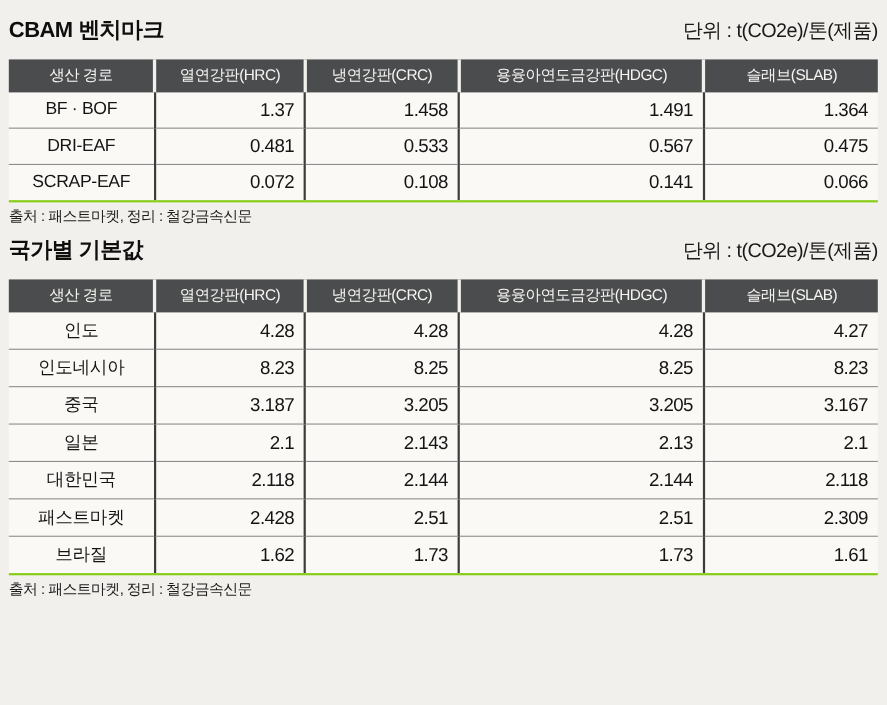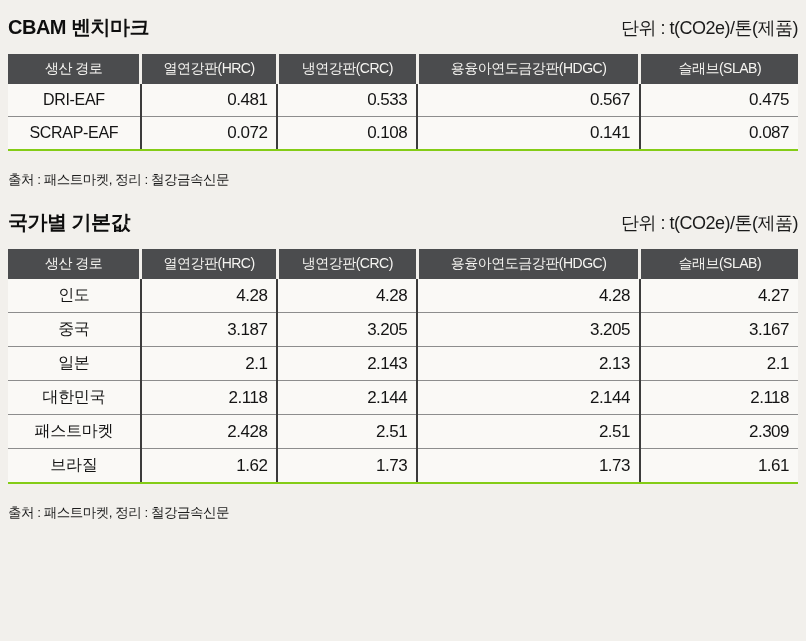--- a/index.html
+++ b/index.html
@@ -9,21 +9,21 @@
     font-family:"Liberation Sans","DejaVu Sans",sans-serif;
     color:#161616;
     overflow:hidden;
   }
   .wrap { box-sizing:border-box; width:806px; height:641px; padding:8px 8px 0 8px; }
 
   .title-row {
     display:flex; justify-content:space-between; align-items:flex-end;
     margin:6px 0 13px 0;
   }
-  .section2 .title-row { margin-top:20px; }
+  .section2 .title-row { margin-top:8px; }
   h2.tbl-title {
     margin:0; font-size:20px; font-weight:bold; color:#0e0e0e; letter-spacing:-0.5px;
   }
   .unit { font-size:18px; color:#1a1a1a; letter-spacing:-0.5px; padding-bottom:1px; }
 
   table { width:100%; border-collapse:collapse; table-layout:fixed; background:#faf9f6; }
   col.c0 { width:16.8%; } col.c1 { width:17.3%; } col.c2 { width:17.7%; }
   col.c3 { width:28.2%; } col.c4 { width:20.0%; }
 
   thead th {
@@ -38,21 +38,21 @@
     height:32px; padding:0;
     border-bottom:1px solid #8d8d8d;
     font-size:16px; color:#141414;
   }
   .section2 tbody td { height:33px; }
   tbody td + td { border-left:2px solid #3c3c3c; }
   tbody tr:last-child td { border-bottom:2px solid #84cc16; }
   td.lbl { text-align:center; letter-spacing:-0.3px; }
   td.num { text-align:right; padding-right:9px; letter-spacing:-0.5px; font-size:17px; }
 
-  .source { margin-top:20px; font-size:13.5px; color:#1c1c1c; letter-spacing:-0.5px; }
+  .source { margin-top:4px; font-size:13.5px; color:#1c1c1c; letter-spacing:-0.5px; }
 </style>
 </head>
 <body>
 
 <div class="wrap">
 
   <section class="section1">
     <div class="title-row">
       <h2 class="tbl-title">CBAM 벤치마크</h2>
       <span class="unit">단위 : t(CO2e)/톤(제품)</span>
@@ -70,32 +70,39 @@
         <tr>
           <th>생산 경로</th>
           <th>열연강판(HRC)</th>
           <th>냉연강판(CRC)</th>
           <th>용융아연도금강판(HDGC)</th>
           <th>슬래브(SLAB)</th>
         </tr>
       </thead>
       <tbody>
         <tr>
+          <td class="lbl">BF · BOF</td>
+          <td class="num">1.37</td>
+          <td class="num">1.458</td>
+          <td class="num">1.491</td>
+          <td class="num">1.364</td>
+        </tr>
+        <tr>
           <td class="lbl">DRI-EAF</td>
           <td class="num">0.481</td>
           <td class="num">0.533</td>
           <td class="num">0.567</td>
           <td class="num">0.475</td>
         </tr>
         <tr>
           <td class="lbl">SCRAP-EAF</td>
           <td class="num">0.072</td>
           <td class="num">0.108</td>
           <td class="num">0.141</td>
-          <td class="num">0.087</td>
+          <td class="num">0.066</td>
         </tr>
       </tbody>
     </table>
 
     <div class="source">출처 : 패스트마켓, 정리 : 철강금속신문</div>
   </section>
 
   <section class="section2">
     <div class="title-row">
       <h2 class="tbl-title">국가별 기본값</h2>
@@ -119,20 +126,27 @@
           <th>슬래브(SLAB)</th>
         </tr>
       </thead>
       <tbody>
         <tr>
           <td class="lbl">인도</td>
           <td class="num">4.28</td>
           <td class="num">4.28</td>
           <td class="num">4.28</td>
           <td class="num">4.27</td>
+        </tr>
+        <tr>
+          <td class="lbl">인도네시아</td>
+          <td class="num">8.23</td>
+          <td class="num">8.25</td>
+          <td class="num">8.25</td>
+          <td class="num">8.23</td>
         </tr>
         <tr>
           <td class="lbl">중국</td>
           <td class="num">3.187</td>
           <td class="num">3.205</td>
           <td class="num">3.205</td>
           <td class="num">3.167</td>
         </tr>
         <tr>
           <td class="lbl">일본</td>

